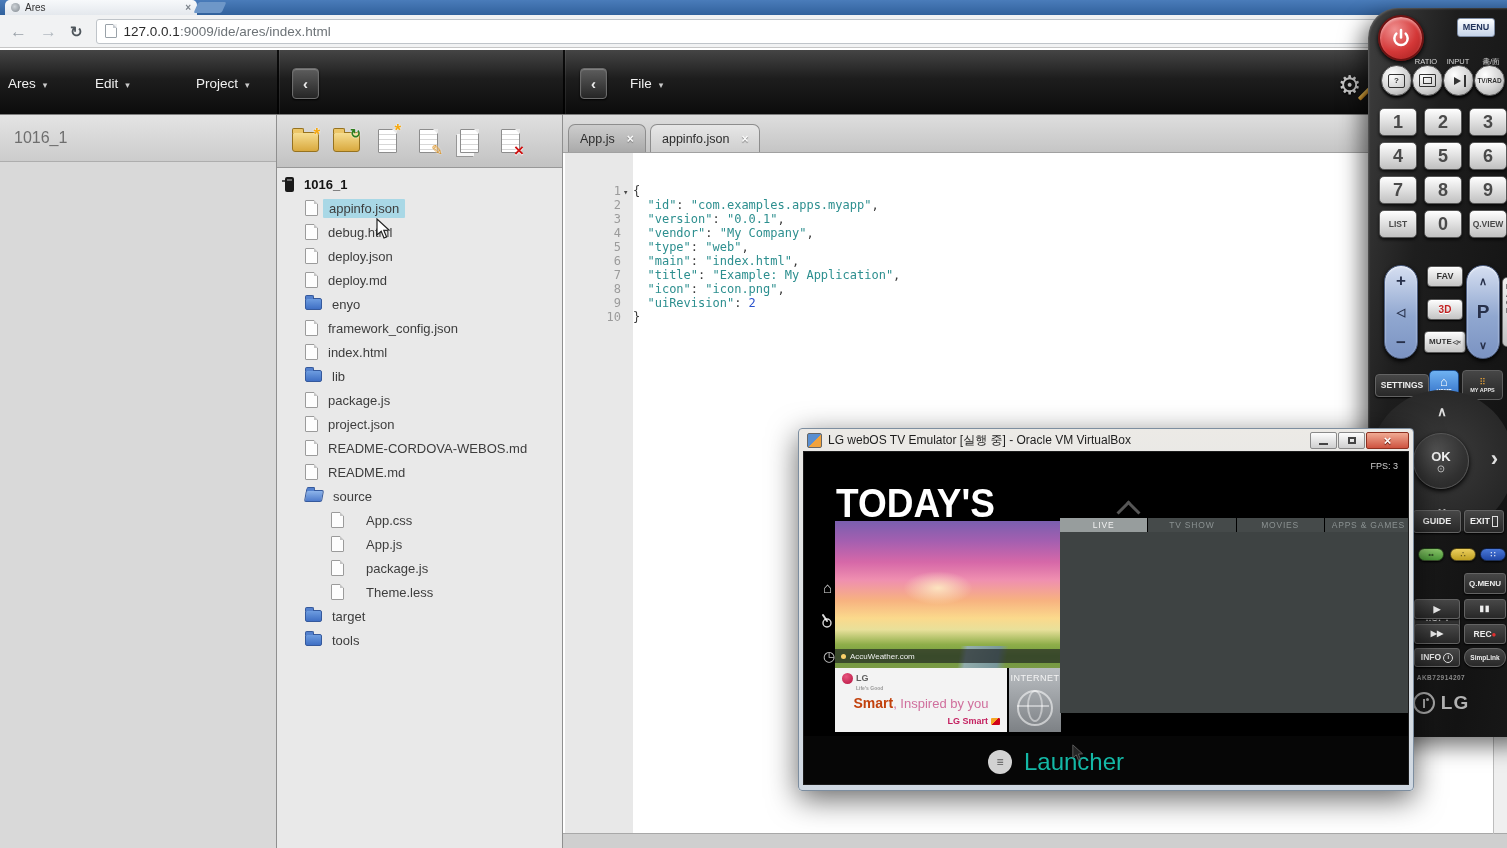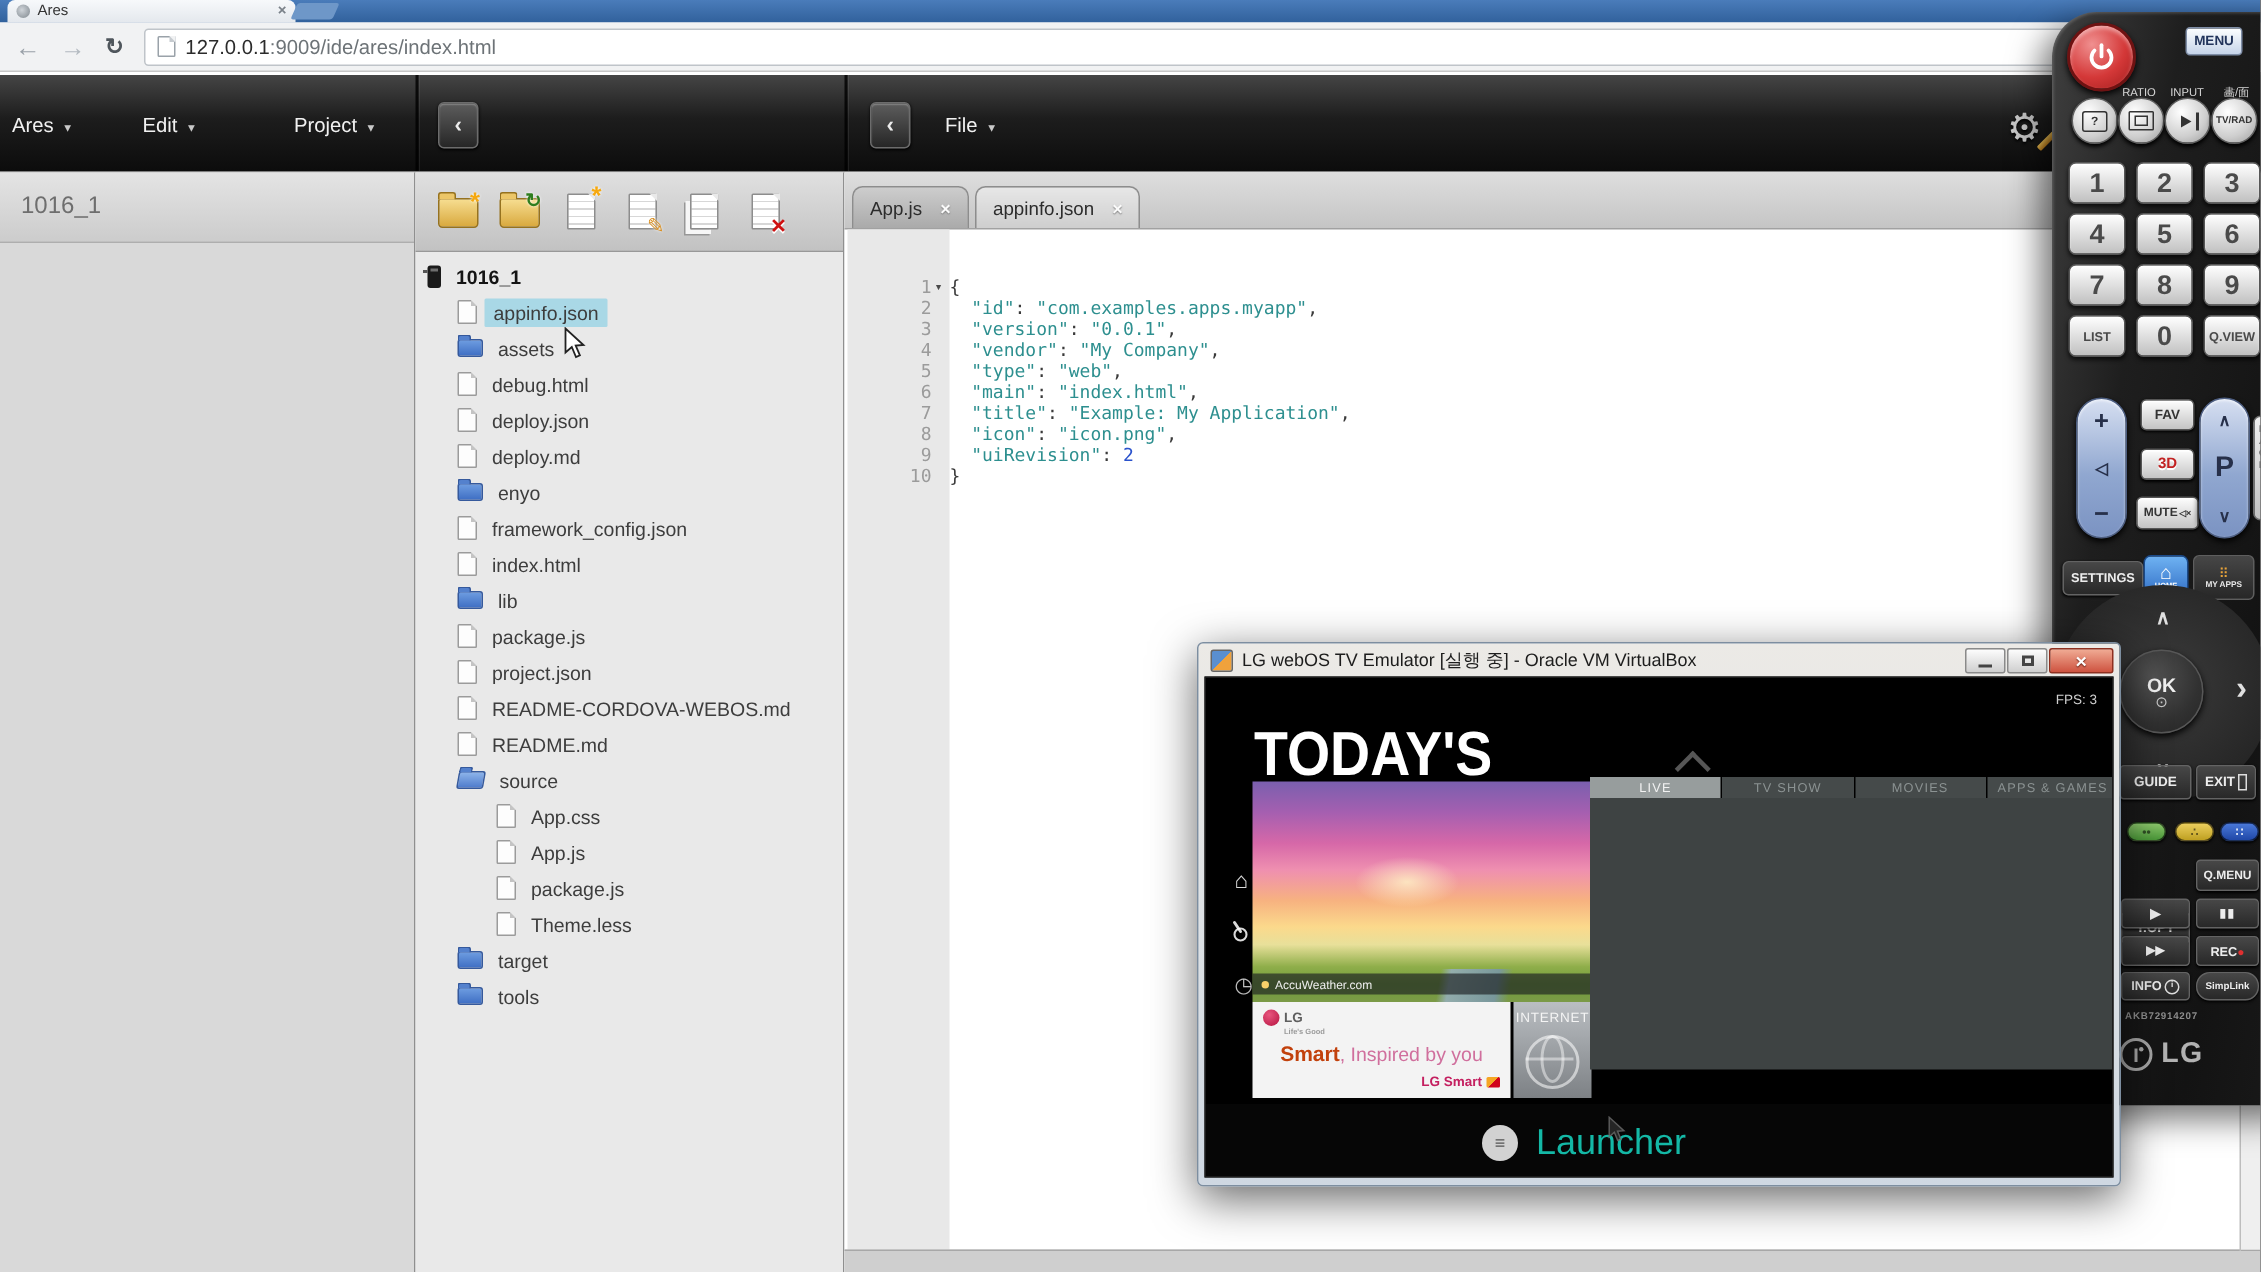--- a/index.html
+++ b/index.html
@@ -80,21 +80,21 @@
   .doc-ic::before{content:'';position:absolute;top:-1px;right:-1px;border-style:solid;border-width:0 5px 5px 0;
     border-color:#c9c9c9 #e9e9e9 transparent transparent;}
   .tb-new-file .doc-ic::after{content:'*';position:absolute;top:-9px;right:-5px;color:#f6a80e;font-size:17px;font-weight:bold;text-shadow:0 0 2px #fff;}
   .tb-edit-file .doc-ic::after{content:'✎';position:absolute;bottom:-6px;right:-6px;color:#d98f20;font-size:14px;text-shadow:0 0 2px #fff;}
   .tb-copy-file .doc-ic{box-shadow:-4px 4px 0 -1px #f6f6f6,-5px 5px 0 -1px #979797;}
   .tb-delete-file .doc-ic::after{content:'×';position:absolute;bottom:-9px;right:-5px;color:#cf1212;font-size:17px;font-weight:bold;text-shadow:0 1px 0 #fff;}
 
   #tree{position:absolute;left:8px;top:57px;right:2px;}
   .trow{height:24px;display:flex;align-items:center;font-size:13px;color:#3d3d3d;}
   .trow.lvl1{padding-left:20px;}
-  .trow.lvl2{padding-left:46px;}
+  .trow.lvl2{padding-left:46px;gap:12px;}
   .trow .ticon{margin-right:10px;flex:none;}
   .ic-file{width:13px;height:16px;background:#fdfdfd;border:1px solid #9b9b9b;border-radius:1px;position:relative;box-sizing:border-box;}
   .ic-file::after{content:'';position:absolute;top:-1px;right:-1px;border-style:solid;border-width:0 4px 4px 0;
     border-color:#e9e9e9 #e9e9e9 #c4c4c4 #c4c4c4;}
   .ic-folder{width:17px;height:12px;background:linear-gradient(#6d9ce0,#3f6fc4);border:1px solid #35599c;
     border-radius:2px;position:relative;box-sizing:border-box;}
   .ic-folder::before{content:'';position:absolute;top:-4px;left:-1px;width:7px;height:3px;background:#5481cd;
     border:1px solid #35599c;border-bottom:none;border-radius:2px 2px 0 0;}
   .ic-folder-open{width:18px;height:12px;background:linear-gradient(#8db4ea,#4f7ccc);border:1px solid #35599c;
     border-radius:2px;position:relative;transform:skewX(-10deg);box-sizing:border-box;}
@@ -393,24 +393,20 @@
       <div id="tree-root" class="trow">
         <span class="ticon ic-device"></span>
         <span class="tlabel">1016_1</span>
       </div>
       <div id="tree-items">
           <div class="trow lvl1 sel">
             <span class="ticon ic-file"></span>
             <span class="tlabel">appinfo.json</span>
           </div>
           <div class="trow lvl1">
-            <span class="ticon ic-folder"></span>
-            <span class="tlabel">assets</span>
-          </div>
-          <div class="trow lvl1">
             <span class="ticon ic-file"></span>
             <span class="tlabel">debug.html</span>
           </div>
           <div class="trow lvl1">
             <span class="ticon ic-file"></span>
             <span class="tlabel">deploy.json</span>
           </div>
           <div class="trow lvl1">
             <span class="ticon ic-file"></span>
             <span class="tlabel">deploy.md</span>

